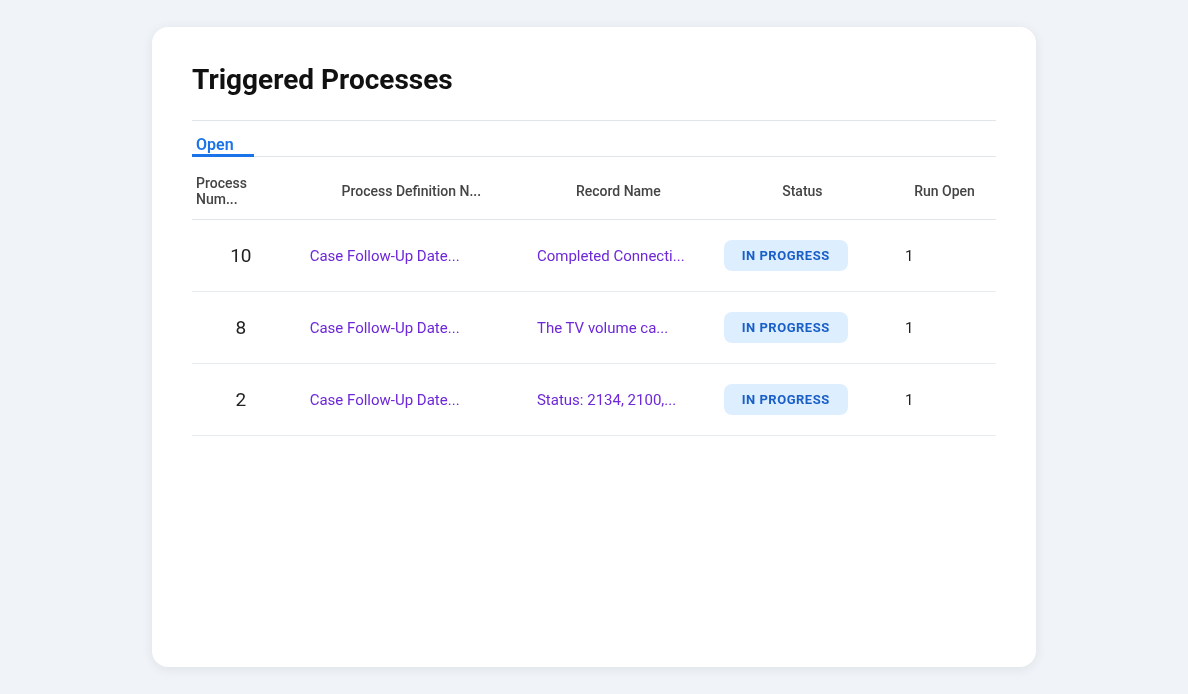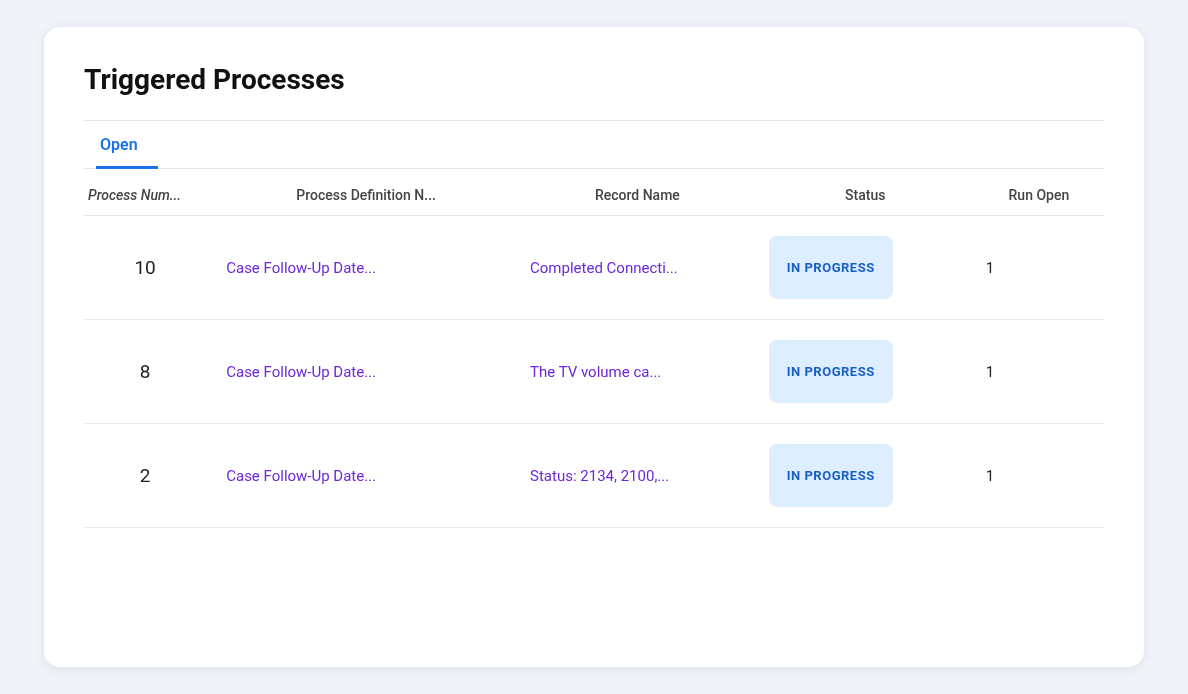--- a/index.html
+++ b/index.html
@@ -13,21 +13,21 @@
       display: flex;
       justify-content: center;
       align-items: center;
       min-height: 100vh;
       font-family: -apple-system, BlinkMacSystemFont, 'Segoe UI', Roboto, sans-serif;
     }
 
     .card {
       background: #ffffff;
       border-radius: 16px;
-      width: 1100px;
+      width: 884px;
       min-height: 640px;
       padding: 36px 40px 40px 40px;
       box-shadow: 0 2px 12px rgba(0,0,0,0.08);
     }
 
     .page-title {
       font-size: 28px;
       font-weight: 700;
       color: #111;
       margin-bottom: 24px;
@@ -40,29 +40,28 @@
     }
 
     .tabs {
       display: flex;
       gap: 0;
       margin-bottom: 0;
       border-bottom: 1px solid #e0e5ea;
     }
 
     .tab {
-      padding: 14px 20px 12px 4px;
+      padding: 14px 20px 0 4px;
       font-size: 16px;
       font-weight: 600;
       color: #888;
       cursor: pointer;
       border-bottom: 3px solid transparent;
       margin-bottom: -1px;
       margin-right: 16px;
-      margin-left: 12px;
     }
 
     .tab.active {
       color: #1a73e8;
       border-bottom: 3px solid #1a73e8;
     }
 
     .table-container {
       margin-top: 0;
     }
@@ -76,21 +75,20 @@
       text-align: center;
       font-size: 14px;
       font-weight: 500;
       color: #444;
       padding: 18px 12px 12px 12px;
       border-bottom: 1px solid #e0e5ea;
     }
 
     thead tr th:first-child {
       padding-left: 4px;
-      font-style: italic;
     }
 
     tbody tr td {
       padding: 20px 12px;
       border-bottom: 1px solid #e8ecf0;
       font-size: 15px;
       color: #222;
       vertical-align: middle;
     }
 
@@ -126,21 +124,21 @@
       cursor: pointer;
       text-decoration: none;
     }
 
     .status-badge {
       display: inline-block;
       background: #ddeeff;
       color: #1a5fc8;
       font-weight: 700;
       font-size: 13px;
-      padding: 24px 18px;
+      padding: 8px 18px;
       border-radius: 8px;
       letter-spacing: 0.5px;
       text-transform: uppercase;
     }
 
     .num-cell {
       font-size: 19px;
       color: #222;
       text-align: center;
     }

